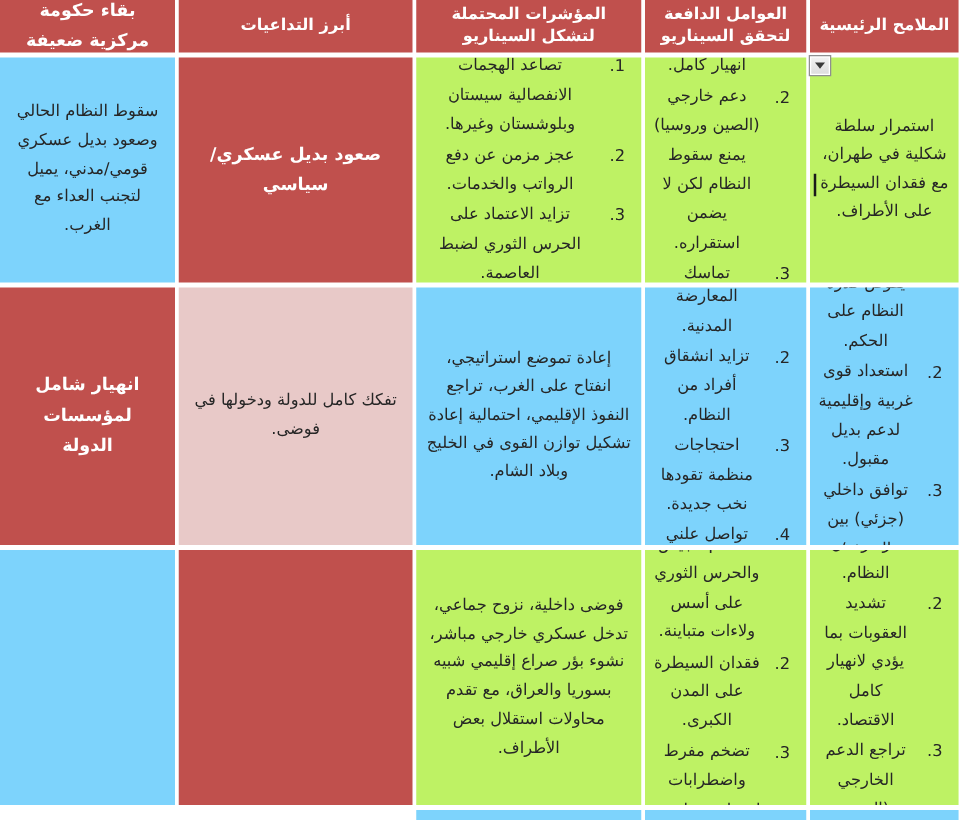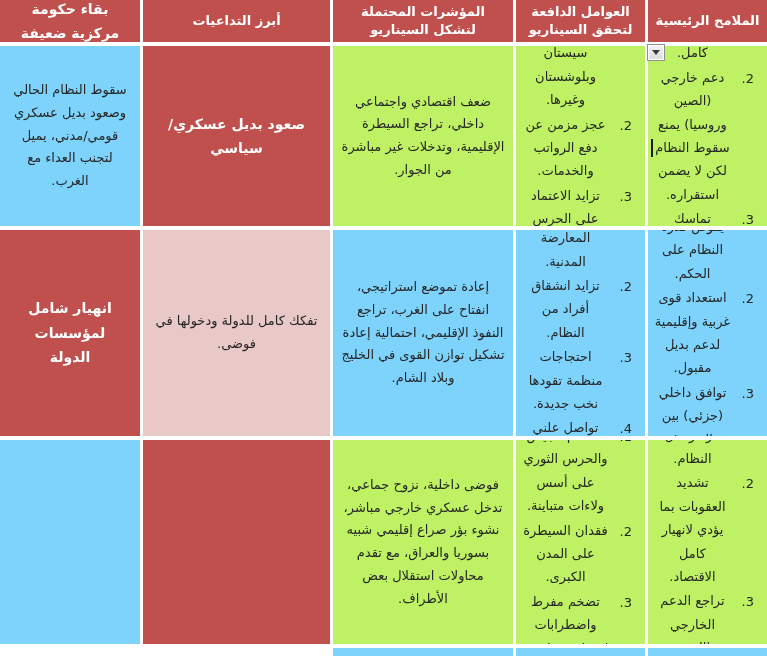--- a/index.html
+++ b/index.html
@@ -138,35 +138,35 @@
         <span>المؤشرات المحتملة لتشكل السيناريو</span>
       </div>
     <div class="cell head">
         <span>أبرز التداعيات</span>
       </div>
 
     <div class="cell scn">
         <span class="txt">بقاء حكومة مركزية ضعيفة</span>
       </div>
     <div class="cell band-a">
+        <div class="txt">استمرار سلطة شكلية في طهران، مع فقدان السيطرة على الأطراف.</div>
+      </div>
+    <div class="cell band-a">
         <ol class="num">
           <li>استمرار الضغوط الاقتصادية دون انهيار كامل.</li>
           <li>دعم خارجي (الصين وروسيا) يمنع سقوط النظام لكن لا يضمن استقراره.</li>
           <li>تماسك مؤسسات الحكم المركزية خاصة الأمنية.</li>
         </ol>
       </div>
     <div class="cell band-a">
         <ol class="num">
           <li>تصاعد الهجمات الانفصالية سيستان وبلوشستان وغيرها.</li>
           <li>عجز مزمن عن دفع الرواتب والخدمات.</li>
           <li>تزايد الاعتماد على الحرس الثوري لضبط العاصمة.</li>
         </ol>
-      </div>
-    <div class="cell band-a">
-        <div class="txt">ضعف اقتصادي واجتماعي داخلي، تراجع السيطرة الإقليمية، وتدخلات غير مباشرة من الجوار.</div>
       </div>
 
     <div class="cell scn">
         <span class="txt">صعود بديل عسكري/سياسي</span>
       </div>
     <div class="cell band-b">
         <div class="txt">سقوط النظام الحالي وصعود بديل عسكري قومي/مدني، يميل لتجنب العداء مع الغرب.</div>
       </div>
     <div class="cell band-b">
         <ol class="num">

